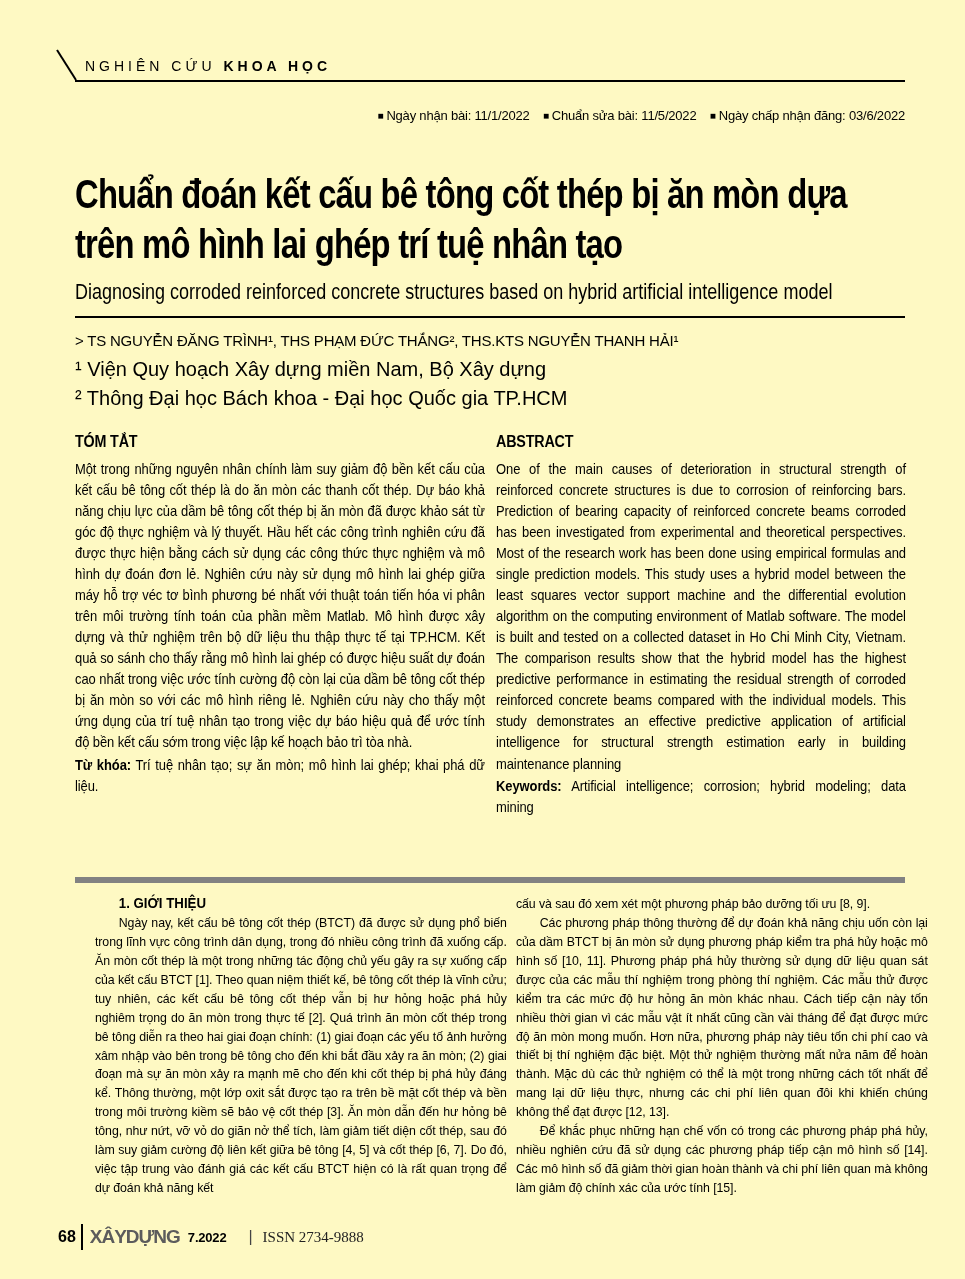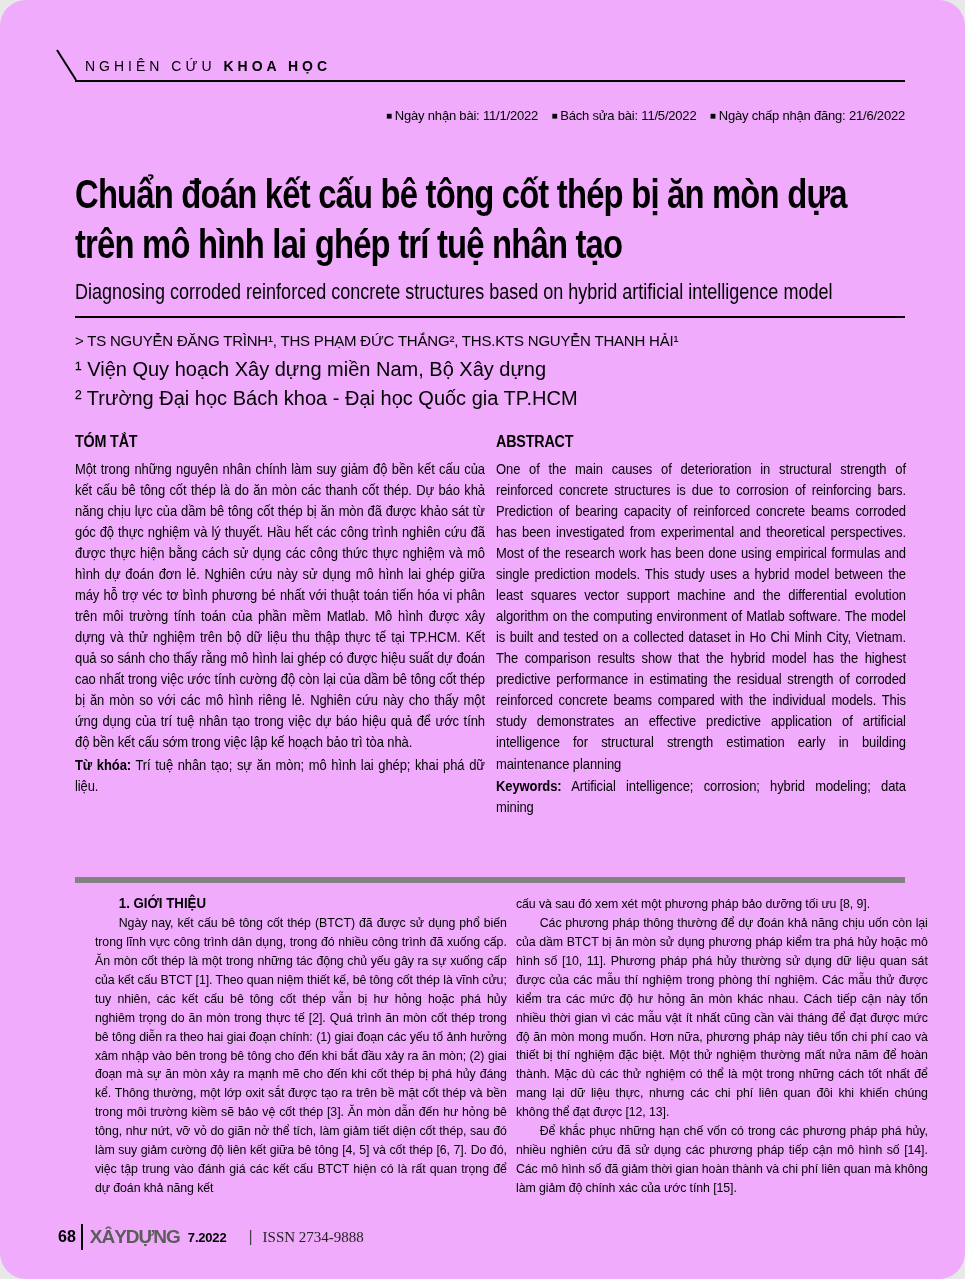--- a/index.html
+++ b/index.html
@@ -1,19 +1,19 @@
 <!DOCTYPE html>
 <html lang="vi"><head>
 <meta charset="utf-8">
 <style>
   html,body { margin:0; padding:0; background:#e8e8e8; }
   .page {
-    position:relative; width:965px; height:1279px; background:#f0abfc;
+    position:relative; width:965px; height:1279px; background:#fef9c3;
     margin:0 auto; overflow:hidden;
-    font-family:"Liberation Sans","DejaVu Sans",sans-serif; color:#000;border-radius:26px;
+    font-family:"Liberation Sans","DejaVu Sans",sans-serif; color:#000;
   }
   .content { position:absolute; left:75px; top:0; width:830px; }
 
   
   .kicker { position:relative; margin-top:50px; height:30px; border-bottom:2px solid #000; }
   .kicker .ktext { position:absolute; left:10px; bottom:6px; font-size:14px; letter-spacing:4px; white-space:nowrap; }
   .kicker .light { font-weight:400; }
   .kicker .bold  { font-weight:800; }
   .kicker svg { position:absolute; left:-20px; bottom:-2px; }
 
@@ -74,32 +74,32 @@
 
     <div class="kicker">
       <svg width="22" height="36" viewBox="0 0 22 36">
         <line x1="2" y1="4" x2="21" y2="34" stroke="#000" stroke-width="2"></line>
       </svg>
       <span class="ktext"><span class="light">NGHIÊN CỨU</span> <span class="bold">KHOA HỌC</span></span>
     </div>
 
     <div class="dates">
       <span class="seg"><span class="sq">■</span><span>Ngày nhận bài:</span> <span>11/1/2022</span></span>
-      <span class="seg"><span class="sq">■</span><span>Bách sửa bài:</span> <span>11/5/2022</span></span>
-      <span class="seg"><span class="sq">■</span><span>Ngày chấp nhận đăng:</span> <span>21/6/2022</span></span>
+      <span class="seg"><span class="sq">■</span><span>Chuẩn sửa bài:</span> <span>11/5/2022</span></span>
+      <span class="seg"><span class="sq">■</span><span>Ngày chấp nhận đăng:</span> <span>03/6/2022</span></span>
     </div>
 
     <h1 class="title-vi" style="margin-bottom:0;">Chuẩn đoán kết cấu bê tông cốt thép bị ăn mòn dựa trên mô hình lai ghép trí tuệ nhân tạo</h1>
     <h2 class="title-en" style="margin-bottom:0;">Diagnosing corroded reinforced concrete structures based on hybrid artificial intelligence model</h2>
     <div class="rule"></div>
 
     <div class="authors">&gt; TS NGUYỄN ĐĂNG TRÌNH¹, THS PHẠM ĐỨC THẮNG², THS.KTS NGUYỄN THANH HẢI¹</div>
     <div class="affil">
       <div>¹ Viện Quy hoạch Xây dựng miền Nam, Bộ Xây dựng</div>
-      <div>² Trường Đại học Bách khoa - Đại học Quốc gia TP.HCM</div>
+      <div>² Thông Đại học Bách khoa - Đại học Quốc gia TP.HCM</div>
     </div>
 
     <div class="abstract-row">
       <div class="abs-col left">
         <h3>TÓM TẮT</h3>
         <p>Một trong những nguyên nhân chính làm suy giảm độ bền kết cấu của kết cấu bê tông cốt thép là do ăn mòn các thanh cốt thép. Dự báo khả năng chịu lực của dầm bê tông cốt thép bị ăn mòn đã được khảo sát từ góc độ thực nghiệm và lý thuyết. Hầu hết các công trình nghiên cứu đã được thực hiện bằng cách sử dụng các công thức thực nghiệm và mô hình dự đoán đơn lẻ. Nghiên cứu này sử dụng mô hình lai ghép giữa máy hỗ trợ véc tơ bình phương bé nhất với thuật toán tiến hóa vi phân trên môi trường tính toán của phần mềm Matlab. Mô hình được xây dựng và thử nghiệm trên bộ dữ liệu thu thập thực tế tại TP.HCM. Kết quả so sánh cho thấy rằng mô hình lai ghép có được hiệu suất dự đoán cao nhất trong việc ước tính cường độ còn lại của dầm bê tông cốt thép bị ăn mòn so với các mô hình riêng lẻ. Nghiên cứu này cho thấy một ứng dụng của trí tuệ nhân tạo trong việc dự báo hiệu quả để ước tính độ bền kết cấu sớm trong việc lập kế hoạch bảo trì tòa nhà.</p>
         <p class="kw"><span class="kwlabel">Từ khóa:</span> <span>Trí tuệ nhân tạo; sự ăn mòn; mô hình lai ghép; khai phá dữ liệu.</span></p>
       </div>
       <div class="abs-col right">
         <h3>ABSTRACT</h3>

